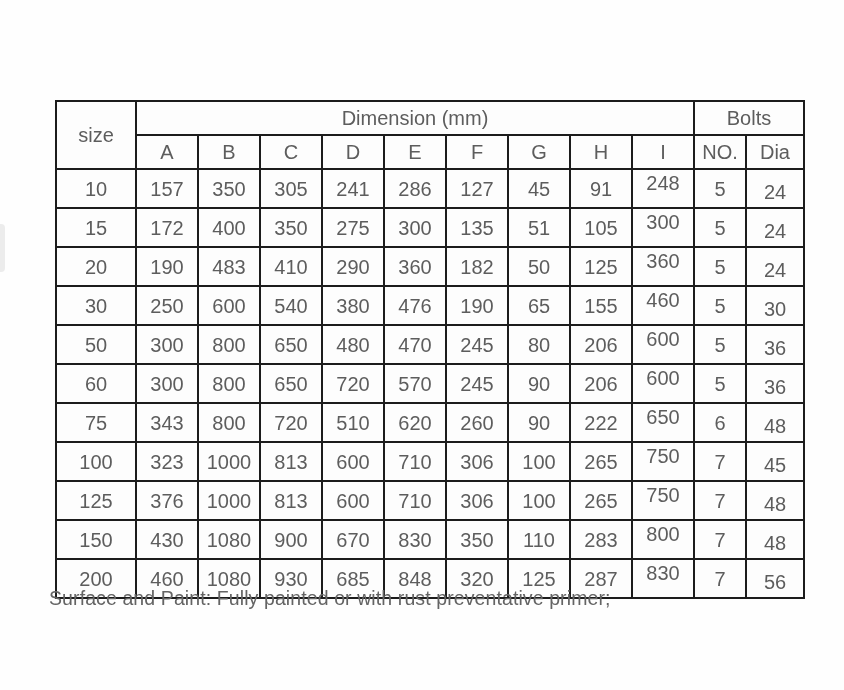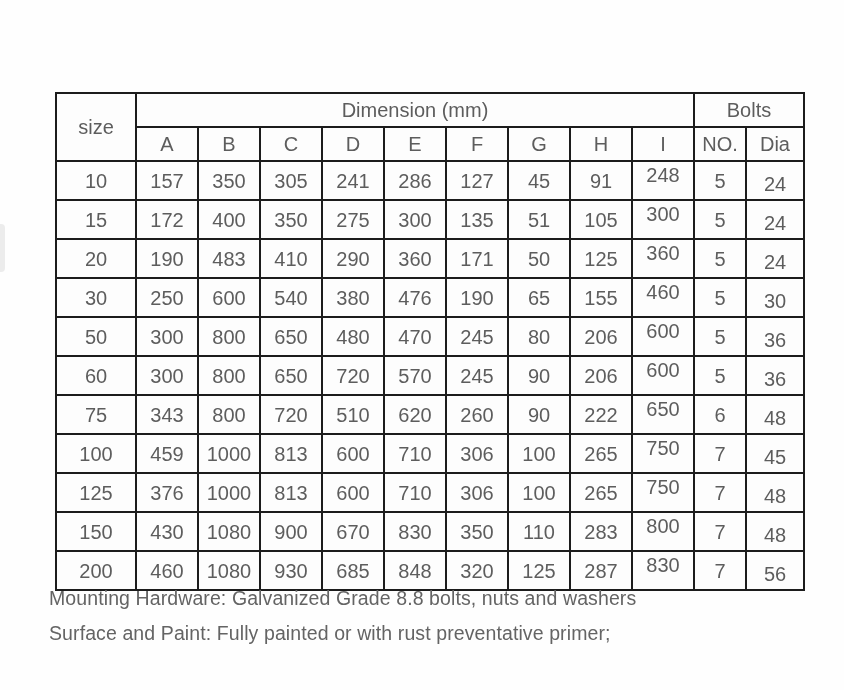--- a/index.html
+++ b/index.html
@@ -25,21 +25,21 @@
     left: -3px;
     top: 224px;
     width: 8px;
     height: 48px;
     background: #ececec;
     border-radius: 5px;
   }
   .table-wrap {
     position: absolute;
     left: 55px;
-    top: 92px;
+    top: 100px;
   }
   table {
     border-collapse: collapse;
     table-layout: fixed;
   }
   th, td {
     border: 2px solid #1c1c1c;
     font-weight: normal;
     color: #5d5d5d;
     text-align: center;
@@ -152,21 +152,21 @@
             <td>5</td>
             <td class="cell-dia">24</td>
           </tr>
           <tr>
             <td>20</td>
             <td>190</td>
             <td>483</td>
             <td>410</td>
             <td>290</td>
             <td>360</td>
-            <td>171</td>
+            <td>182</td>
             <td>50</td>
             <td>125</td>
             <td class="cell-i">360</td>
             <td>5</td>
             <td class="cell-dia">24</td>
           </tr>
           <tr>
             <td>30</td>
             <td>250</td>
             <td>600</td>
@@ -217,21 +217,21 @@
             <td>620</td>
             <td>260</td>
             <td>90</td>
             <td>222</td>
             <td class="cell-i">650</td>
             <td>6</td>
             <td class="cell-dia">48</td>
           </tr>
           <tr>
             <td>100</td>
-            <td>459</td>
+            <td>323</td>
             <td>1000</td>
             <td>813</td>
             <td>600</td>
             <td>710</td>
             <td>306</td>
             <td>100</td>
             <td>265</td>
             <td class="cell-i">750</td>
             <td>7</td>
             <td class="cell-dia">45</td>
@@ -276,16 +276,15 @@
             <td>287</td>
             <td class="cell-i">830</td>
             <td>7</td>
             <td class="cell-dia">56</td>
           </tr>
         </tbody>
     </table>
   </div>
 
   <div class="notes">
-    <p>Mounting Hardware: Galvanized Grade 8.8 bolts, nuts and washers</p>
     <p>Surface and Paint: Fully painted or with rust preventative primer;</p>
   </div>
 </div>
 
 </body></html>

